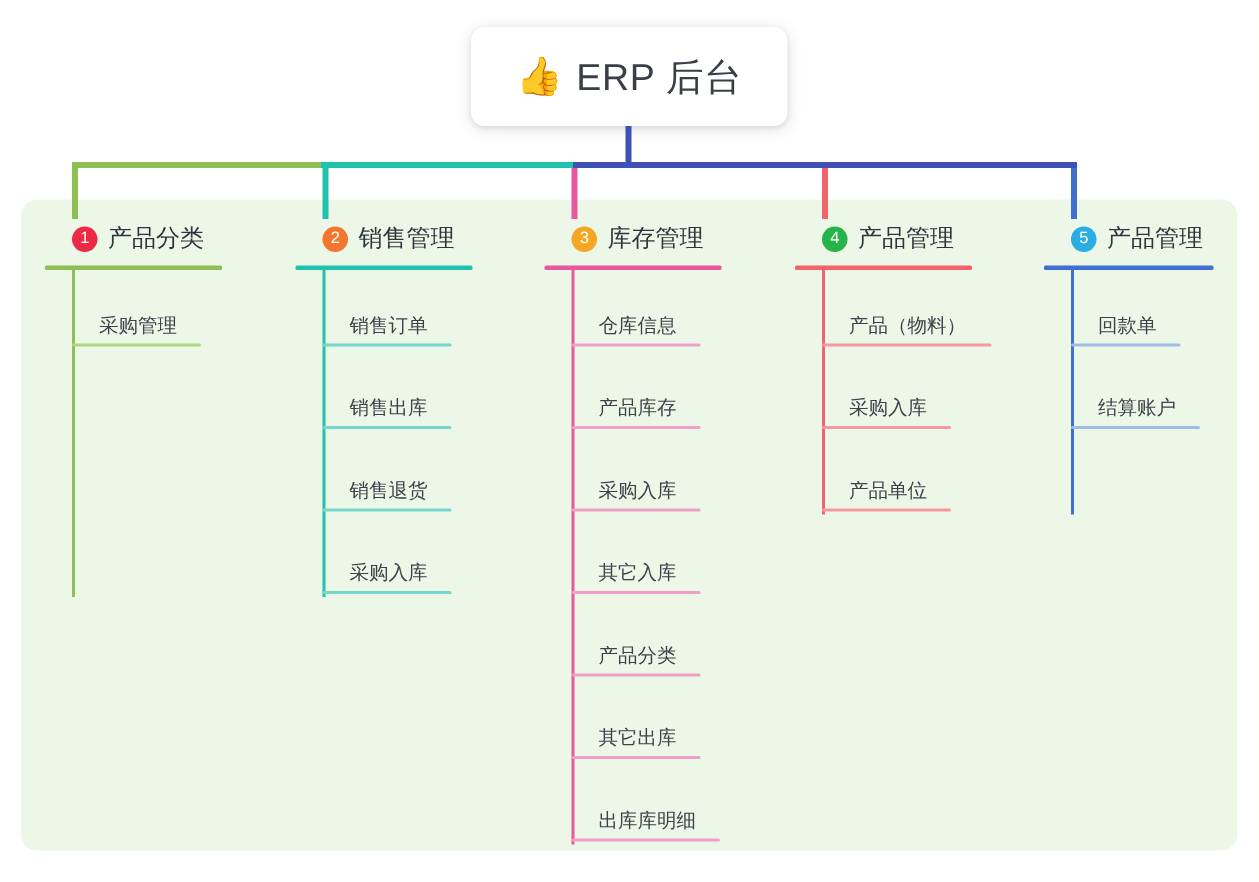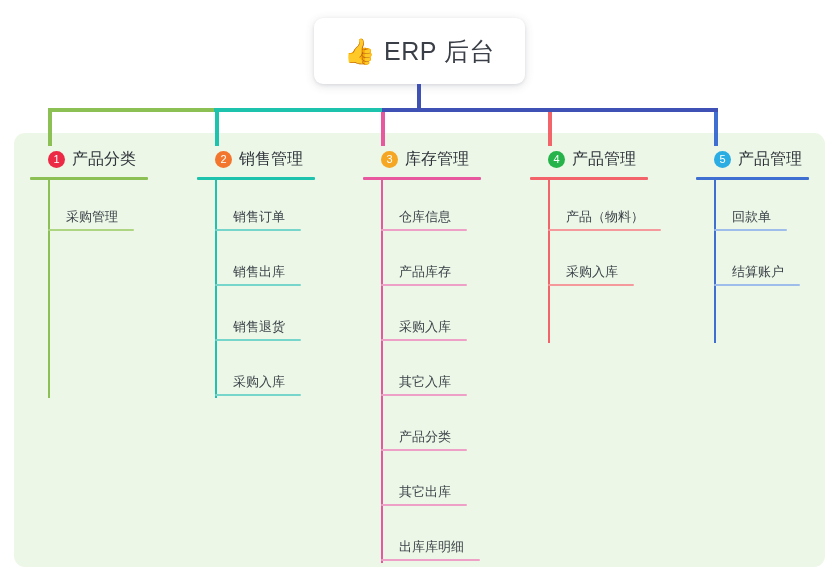--- a/index.html
+++ b/index.html
@@ -265,20 +265,24 @@
         <div class="items">
           <div class="spine" style="background: rgb(242, 100, 106); height: 163px;"></div>
           <div class="item">
             <span class="item-label">产品（物料）</span>
             <div class="item-rule" style="width: 113px; background: rgb(246, 153, 157);"></div>
           </div>
           <div class="item">
             <span class="item-label">采购入库</span>
             <div class="item-rule" style="width: 86px; background: rgb(246, 153, 157);"></div>
           </div>
+          <div class="item">
+            <span class="item-label">产品单位</span>
+            <div class="item-rule" style="width: 86px; background: rgb(246, 153, 157);"></div>
+          </div>
         </div>
       </div>
       <div class="column" style="left: 696px; width: 140px;">
         <div class="col-head">
           <span class="badge" style="background: rgb(41, 173, 227);">5</span>
           <span class="col-title">产品管理</span>
         </div>
         <div class="head-rule" style="width: 113px; background: rgb(63, 111, 208);"></div>
         <div class="items">
           <div class="spine" style="background: rgb(63, 111, 208); height: 163px;"></div>

